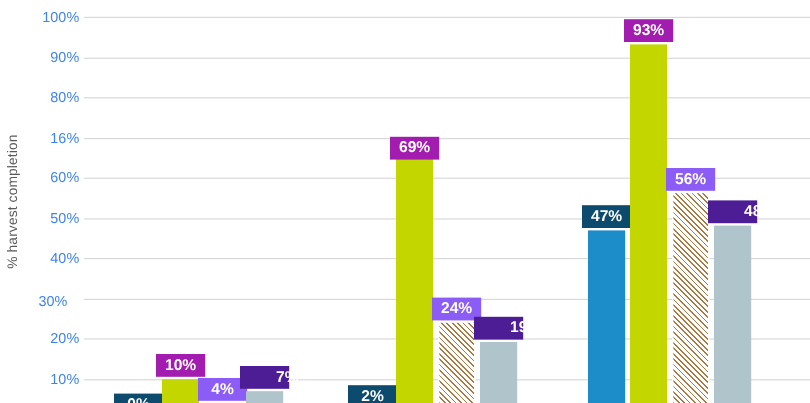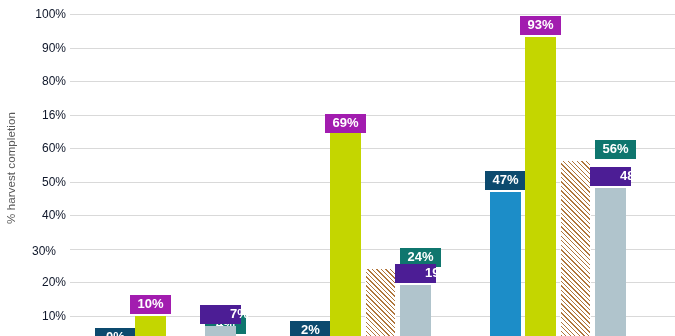--- a/index.html
+++ b/index.html
@@ -48,21 +48,21 @@
     top: 0;
     width: 44px;
     height: 336px;
   }
   .y-tick {
     position: absolute;
     right: 0;
     width: 44px;
     text-align: right;
     font-size: 12px;
-    color: #0f172a;
+    color: #3b82f6;
     transform: translateY(-50%);
     white-space: nowrap;
   }
 
   
   #plot-area {
     position: absolute;
     left: 70px;
     top: 0;
     width: 605px;
@@ -108,21 +108,21 @@
     font-weight: bold;
     padding: 2px 5px 3px 5px;
     line-height: 14px;
     white-space: nowrap;
     text-align: center;
     box-sizing: border-box;
   }
   .lbl-blue  { background: #0c4a6e; }
   .lbl-green { background: #a21caf; }
   .lbl-gray  { background: #4c1d95; padding-left: 30px; }
-  .lbl-hatch { background: #0f766e; margin-left: 40px; }
+  .lbl-hatch { background: #8b5cf6; }
 </style>
 </head>
 <body>
 
 <div id="chart-root">
 
   <div id="y-axis-title">% harvest completion</div>
 
   <div id="y-tick-labels">
       <div class="y-tick" style="top: 14px;">100%</div>

